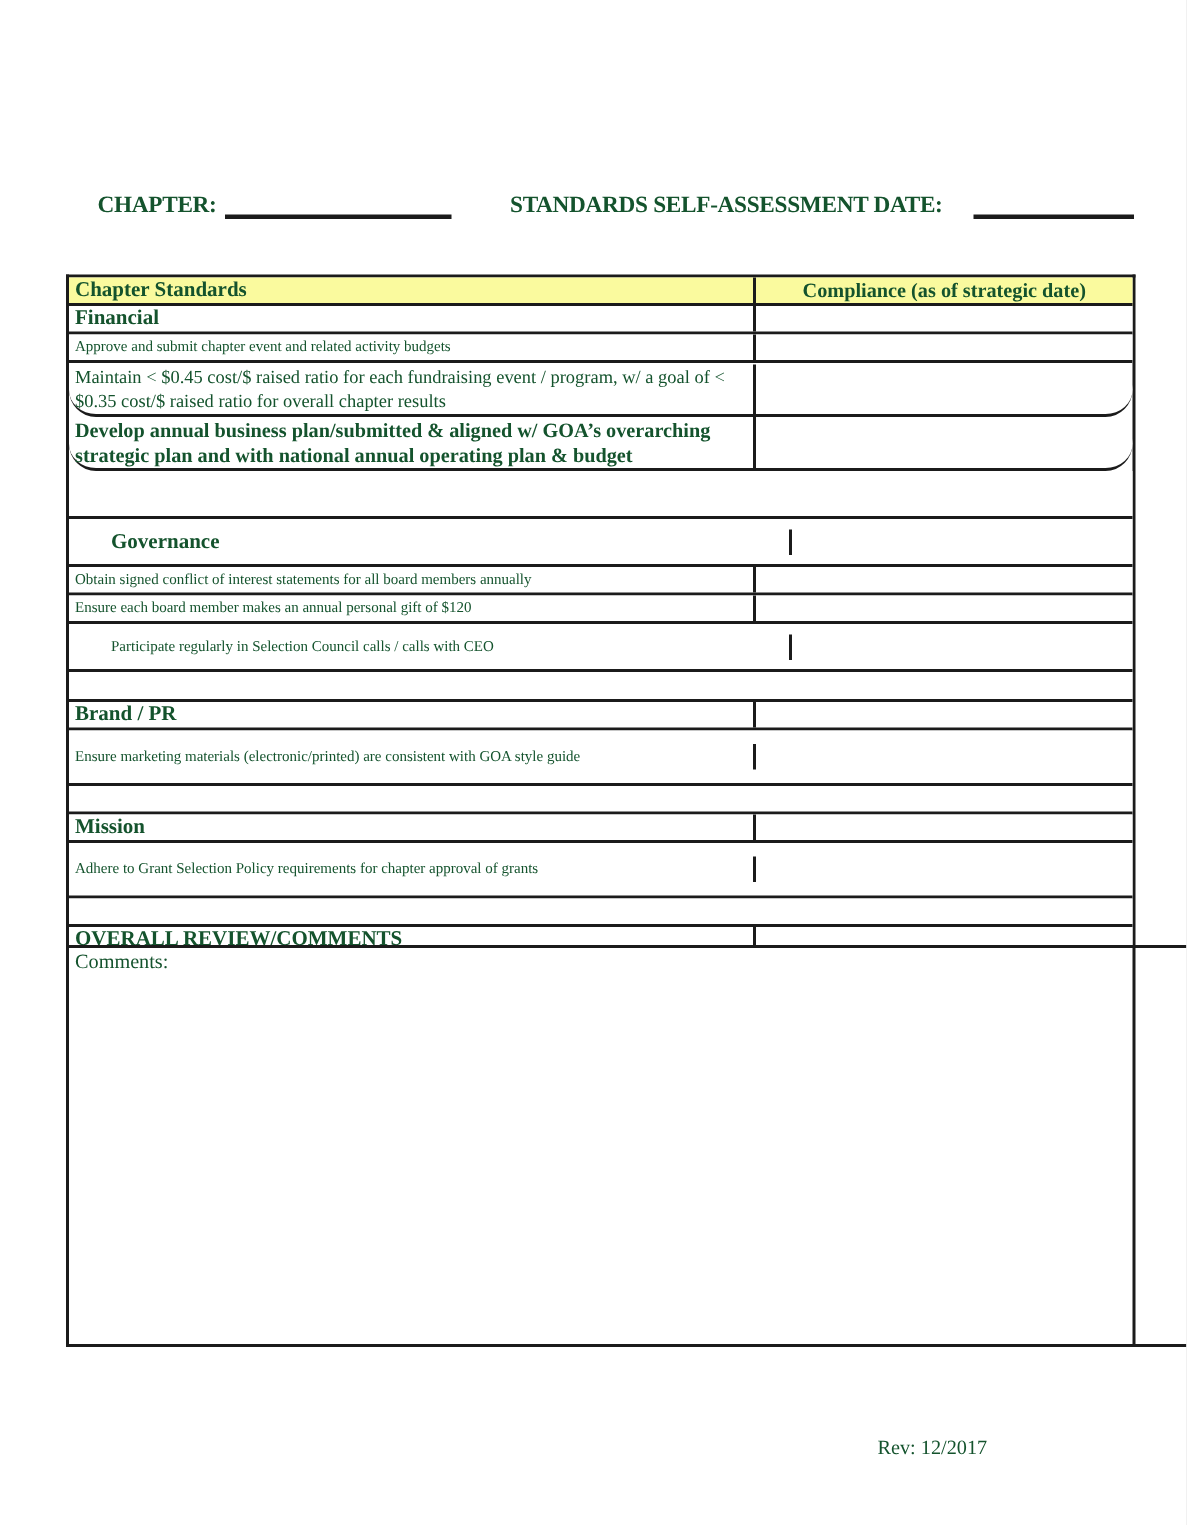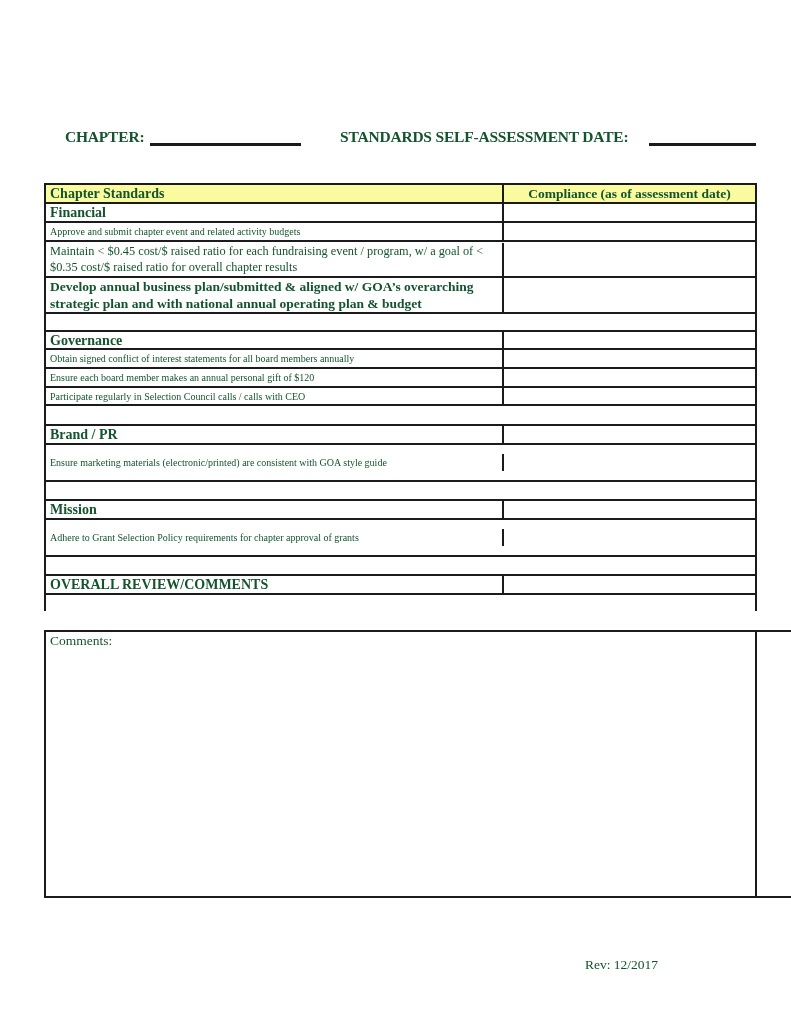--- a/index.html
+++ b/index.html
@@ -58,22 +58,22 @@
   .trow.hrow .cl { font-weight:bold; font-size:14px; }
   .trow.hrow .cr {
     font-weight:bold; font-size:13.5px;
     display:flex; align-items:center; justify-content:center;
     text-align:center;
   }
   .sec  { font-weight:bold; font-size:14px; }
   .item { font-size:10px; }
   .item-b { font-size:13.5px; font-weight:bold; }
   .item-s { font-size:12.3px; line-height:16.5px; }
-  .h16 { height:16px; } .h18 { height:18px; } .h19 { height:19px; }
-  .h20 { height:20px; } .h36 { height:36px; } .h37 { height:37px; }
+  .h16 { height:16px; } .h18 { height:32px;padding-left:24px; } .h19 { height:19px; }
+  .h20 { height:20px; } .h36 { height:36px;border-radius:18px; } .h37 { height:37px; }
 
   
   .ctable {
     position:absolute;
     left:44px; top:630px; width:747px; height:268px;
     border:2px solid #1b1b1b;
     border-right:none;
     background:#fff;
   }
   .cdivider {
@@ -101,21 +101,21 @@
 
   <span class="hdr-label" id="chapter-label">CHAPTER:</span>
   <div class="blank-line" id="chapter-blank"></div>
   <span class="hdr-label" id="date-label">STANDARDS SELF-ASSESSMENT DATE:</span>
   <div class="blank-line" id="date-blank"></div>
 
   <div class="stable">
 
     <div class="trow hrow h19">
       <div class="cl">Chapter Standards</div>
-      <div class="cr">Compliance (as of assessment date)</div>
+      <div class="cr">Compliance (as of strategic date)</div>
     </div>
 
     <div class="trow h19">
       <div class="cl sec">Financial</div>
       <div class="cr"></div>
     </div>
     <div class="trow h19">
       <div class="cl item">Approve and submit chapter event and related activity budgets</div>
       <div class="cr"></div>
     </div>

